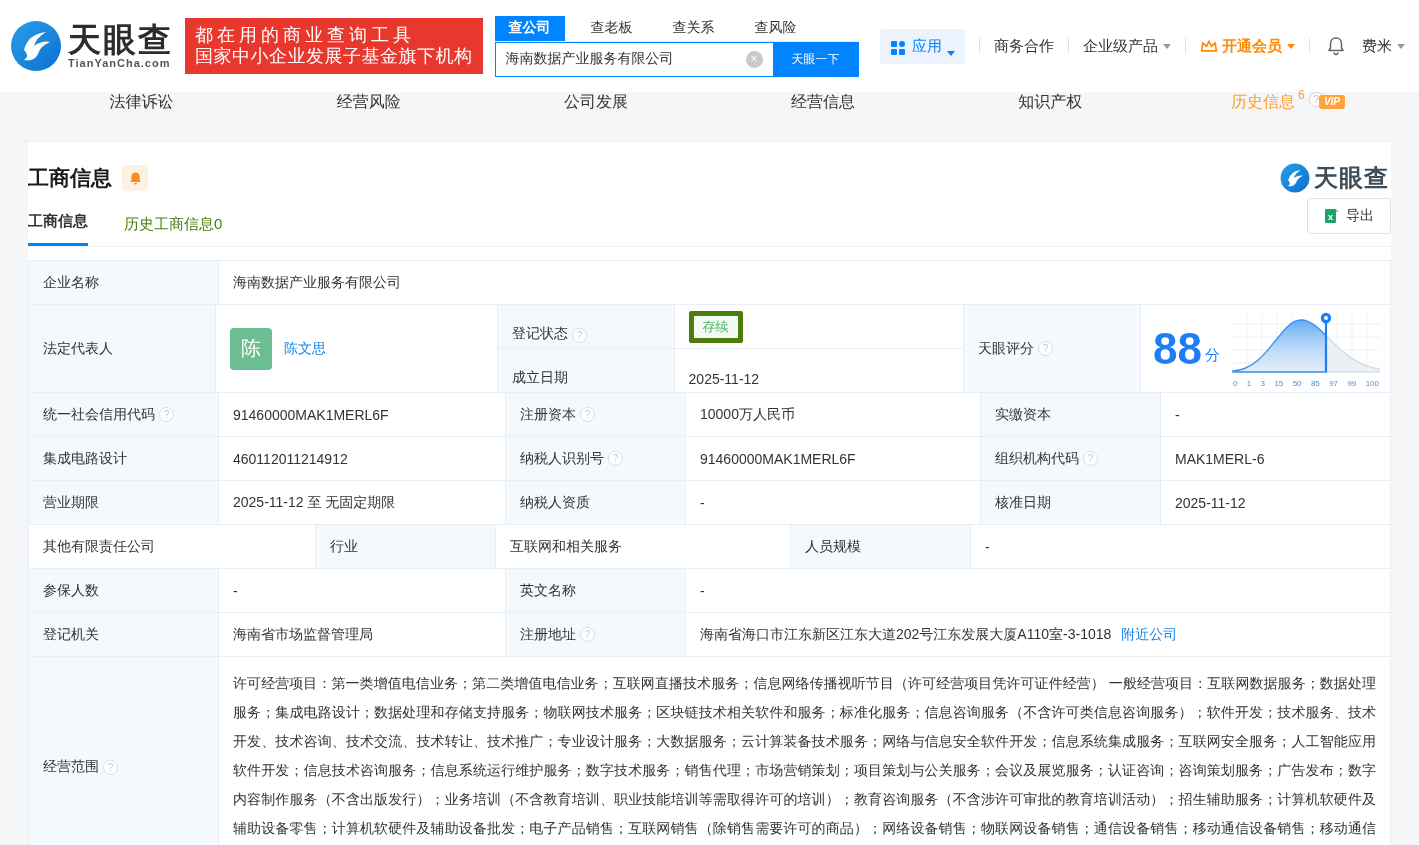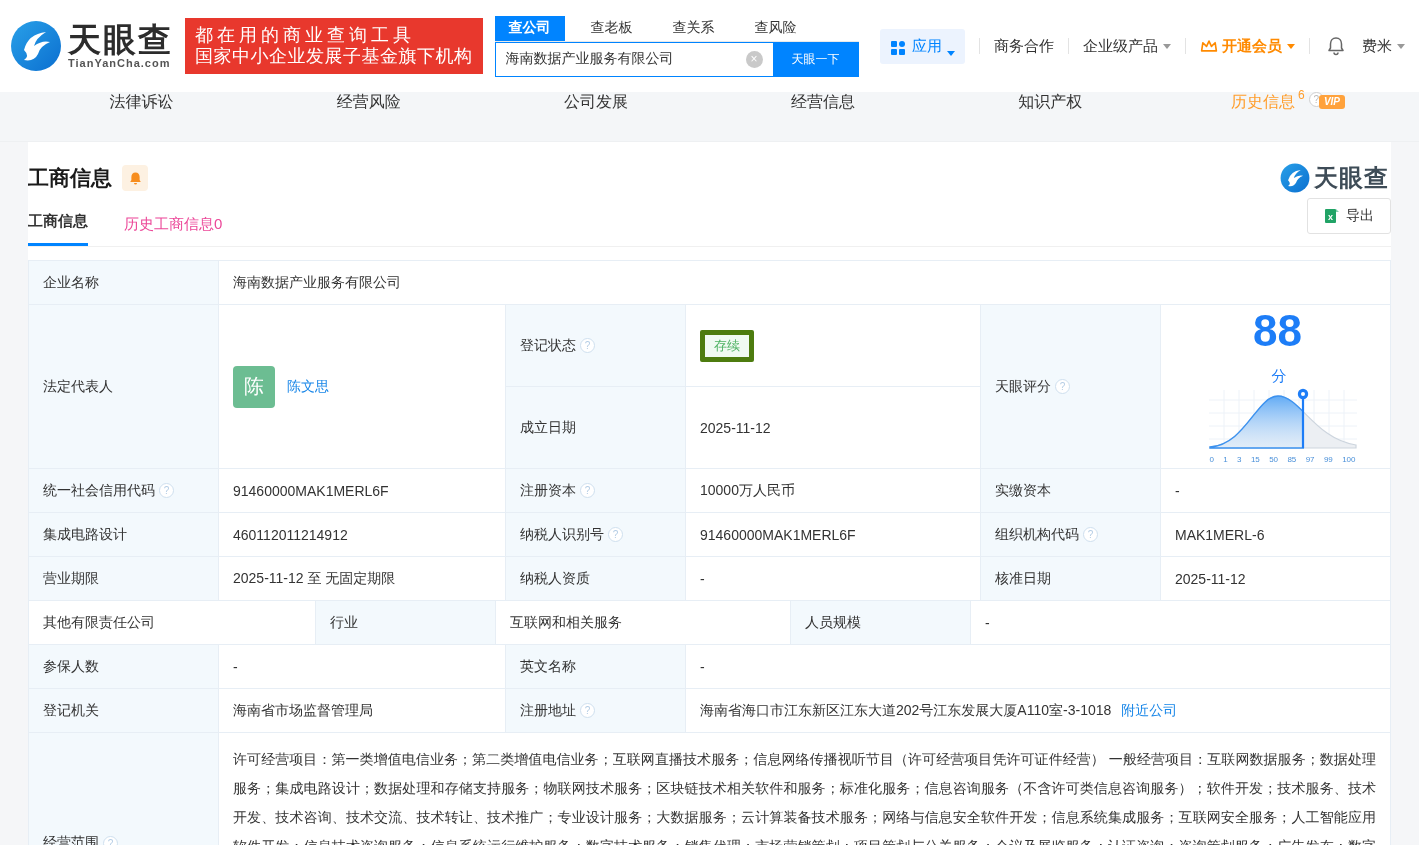--- a/index.html
+++ b/index.html
@@ -63,50 +63,50 @@
   .sec-title { font-size:21px; font-weight:bold; color:#1a1a1a; }
   .sec-bell { width:26px; height:26px; background:#fdf1e2; border-radius:4px; margin-left:10px;
       display:flex; align-items:center; justify-content:center; cursor:pointer; }
   .watermark { position:absolute; right:2px; top:20px; display:flex; align-items:center; }
   .watermark svg { width:30px; height:30px; }
   .wm-name { font-size:24px; font-weight:bold; color:#3e4c57; margin-left:4px; letter-spacing:1px; }
 
   .subtabs { display:flex; align-items:flex-end; margin-top:20px; border-bottom:1px solid #f0f0f0; position:relative;}
   .subtab { font-size:15px; padding-bottom:12px; cursor:pointer; }
   .subtab.active { color:#333; border-bottom:3px solid #0084ff; font-weight:bold;}
-  .subtab.muted { color:#ec4899; margin-left:36px; }
+  .subtab.muted { color:#4d7c0f; margin-left:36px; }
   .export-btn { position:absolute; right:0; top:-14px; border:1px solid #e2e2e2; border-radius:3px;
       background:#fff; padding:8px 16px; font-size:14px; color:#333; display:flex; align-items:center;
       cursor:pointer; }
   .export-btn svg { margin-right:6px; }
 
   
   .tbl { margin-top:13px; border:1px solid #e7eef5; border-bottom:none; font-size:14px; }
   .row { display:flex; border-bottom:1px solid #e7eef5; min-height:44px; }
   .cell { display:flex; align-items:center; padding:5px 14px; border-right:1px solid #e7eef5; }
   .cell:last-child { border-right:none; }
   .lbl { background:#f3f9fd; color:#333; }
   .w-l1 { width:190px; } .w-v1 { width:287px; } .w-l2 { width:180px; }
   .w-v2 { width:295px; } .w-l3 { width:180px; } .w-v3 { flex:1; }
   .w-span-all { flex:1; }
   .w-span-v2 { flex:1; }
   .row-tall { min-height:88px; }
   .sub2 { display:flex; flex-direction:column; padding:0; align-items:stretch; }
-  .sub2 > div { flex:1; display:flex; align-items:center; padding:5px 14px; }
+  .sub2 > div { flex:1; display:flex; align-items:flex-end; padding:5px 14px; }
   .sub2 > div:first-child { border-bottom:1px solid #e7eef5; }
   .avatar { width:42px; height:42px; border-radius:4px; background:#6cbd92; color:#fff; font-size:20px;
       display:flex; align-items:center; justify-content:center; margin-right:12px; }
   a.link { color:#1886e8; text-decoration:none; cursor:pointer; }
   .badge-green { color:#4fb264; background:#f0faf2; border:5px solid #4d7c0f; border-radius:2px;
       padding:2px 9px; font-size:13px; }
   .scope-cell { align-items:flex-start; padding-top:12px; line-height:29px; text-align:justify; }
   .scope-lbl { align-items:center; }
 
   
-  .score-cell { display:flex; align-items:center; padding:4px 8px 4px 12px;flex-direction:column; }
+  .score-cell { display:flex; align-items:center; padding:4px 8px 4px 12px; }
   .score-num { font-size:44px; font-weight:bold; color:#1d7df7; line-height:44px; }
   .score-unit { font-size:15px; color:#1d7df7; margin:14px 0 0 3px; }
   .chart-wrap { position:relative; width:152px; height:78px; margin-left:10px; }
   .axis { position:absolute; left:0; right:0; bottom:0; display:flex; justify-content:space-between;
       font-size:8px; color:#4a90d9; padding:0 3px; }
 </style>
 </head>
 <body>
 
 <div class="header">

